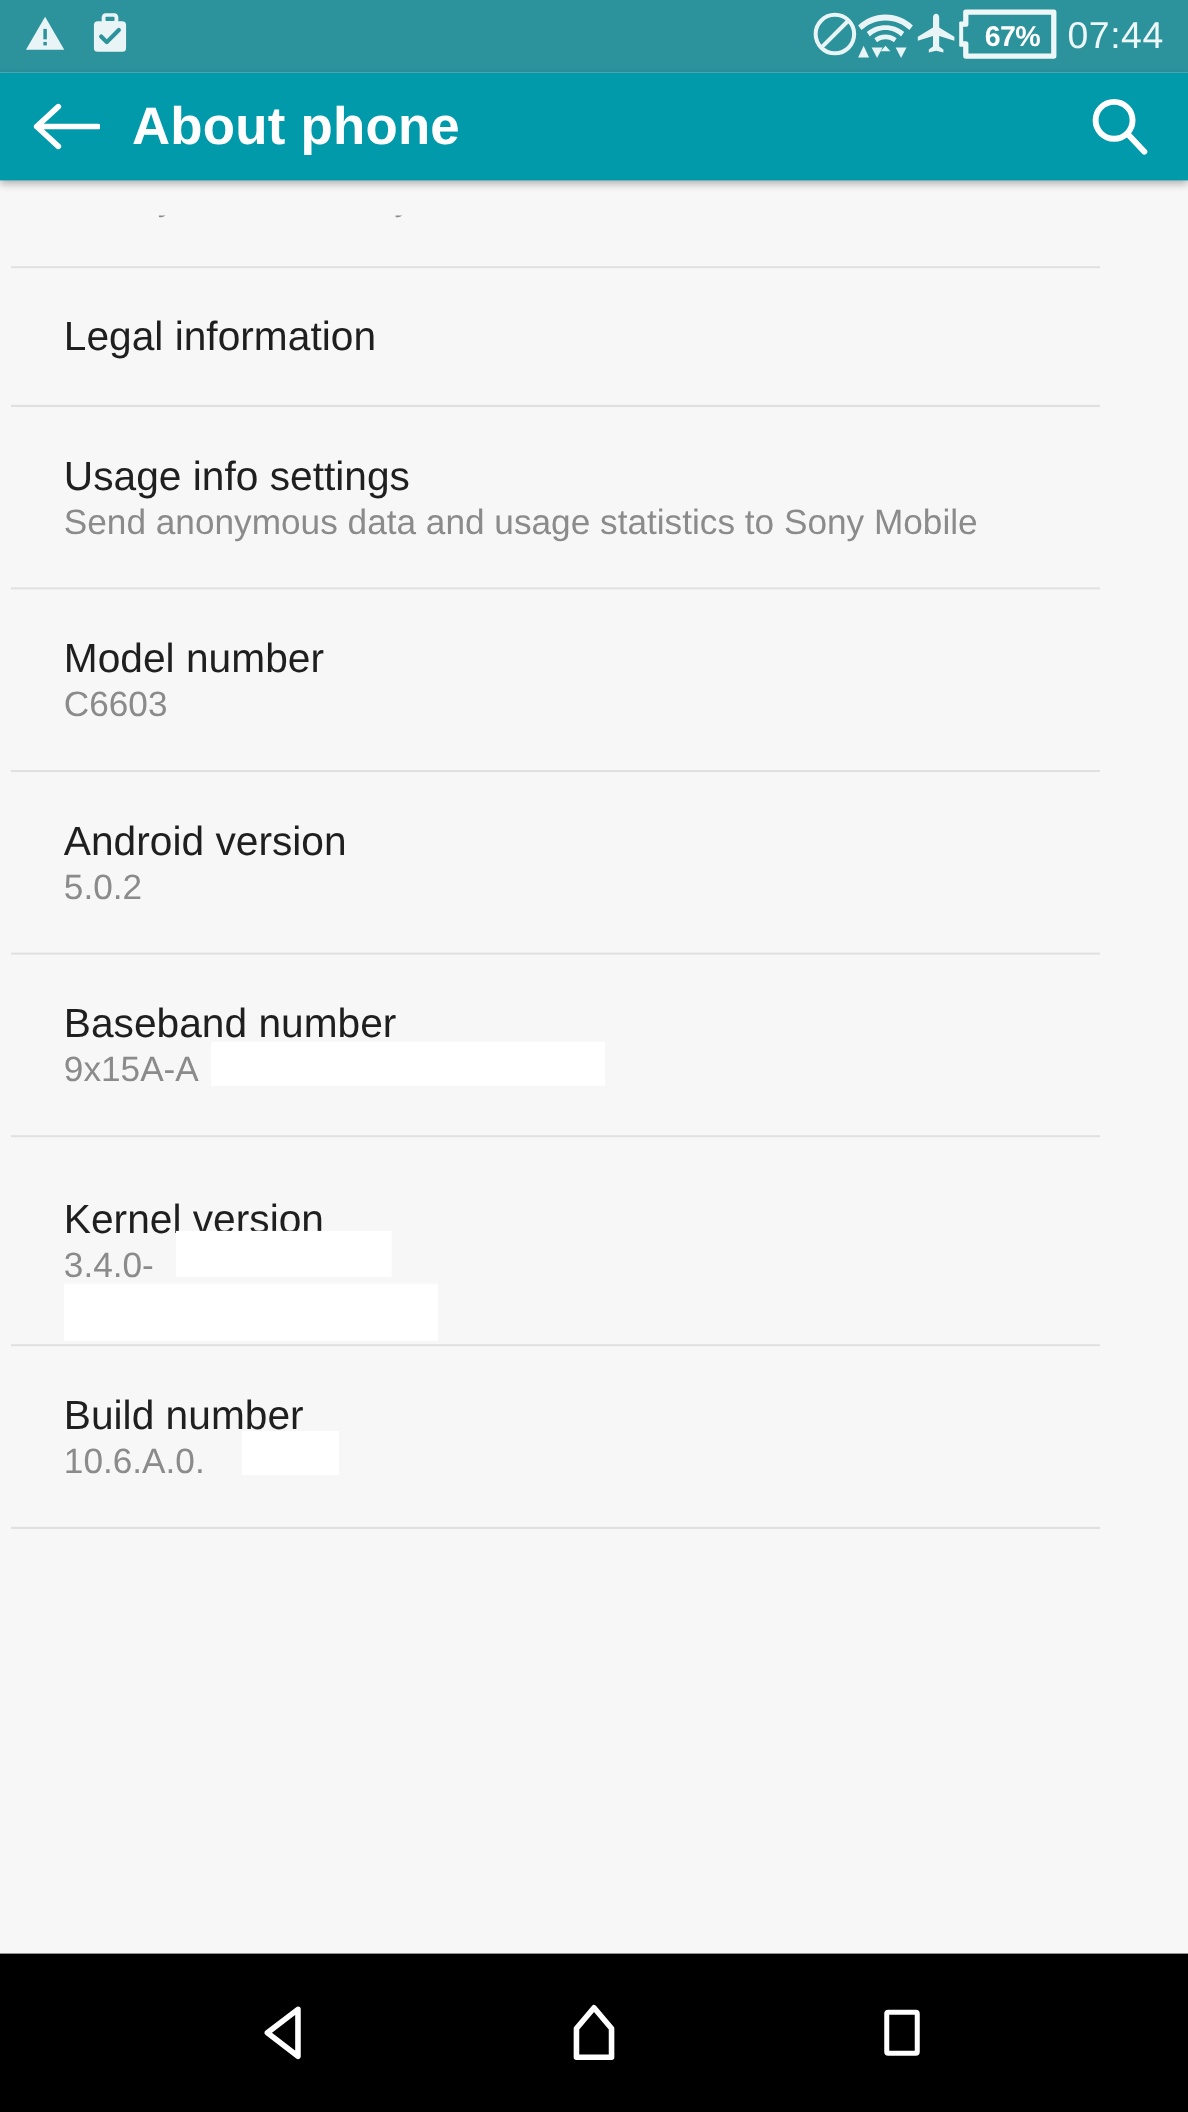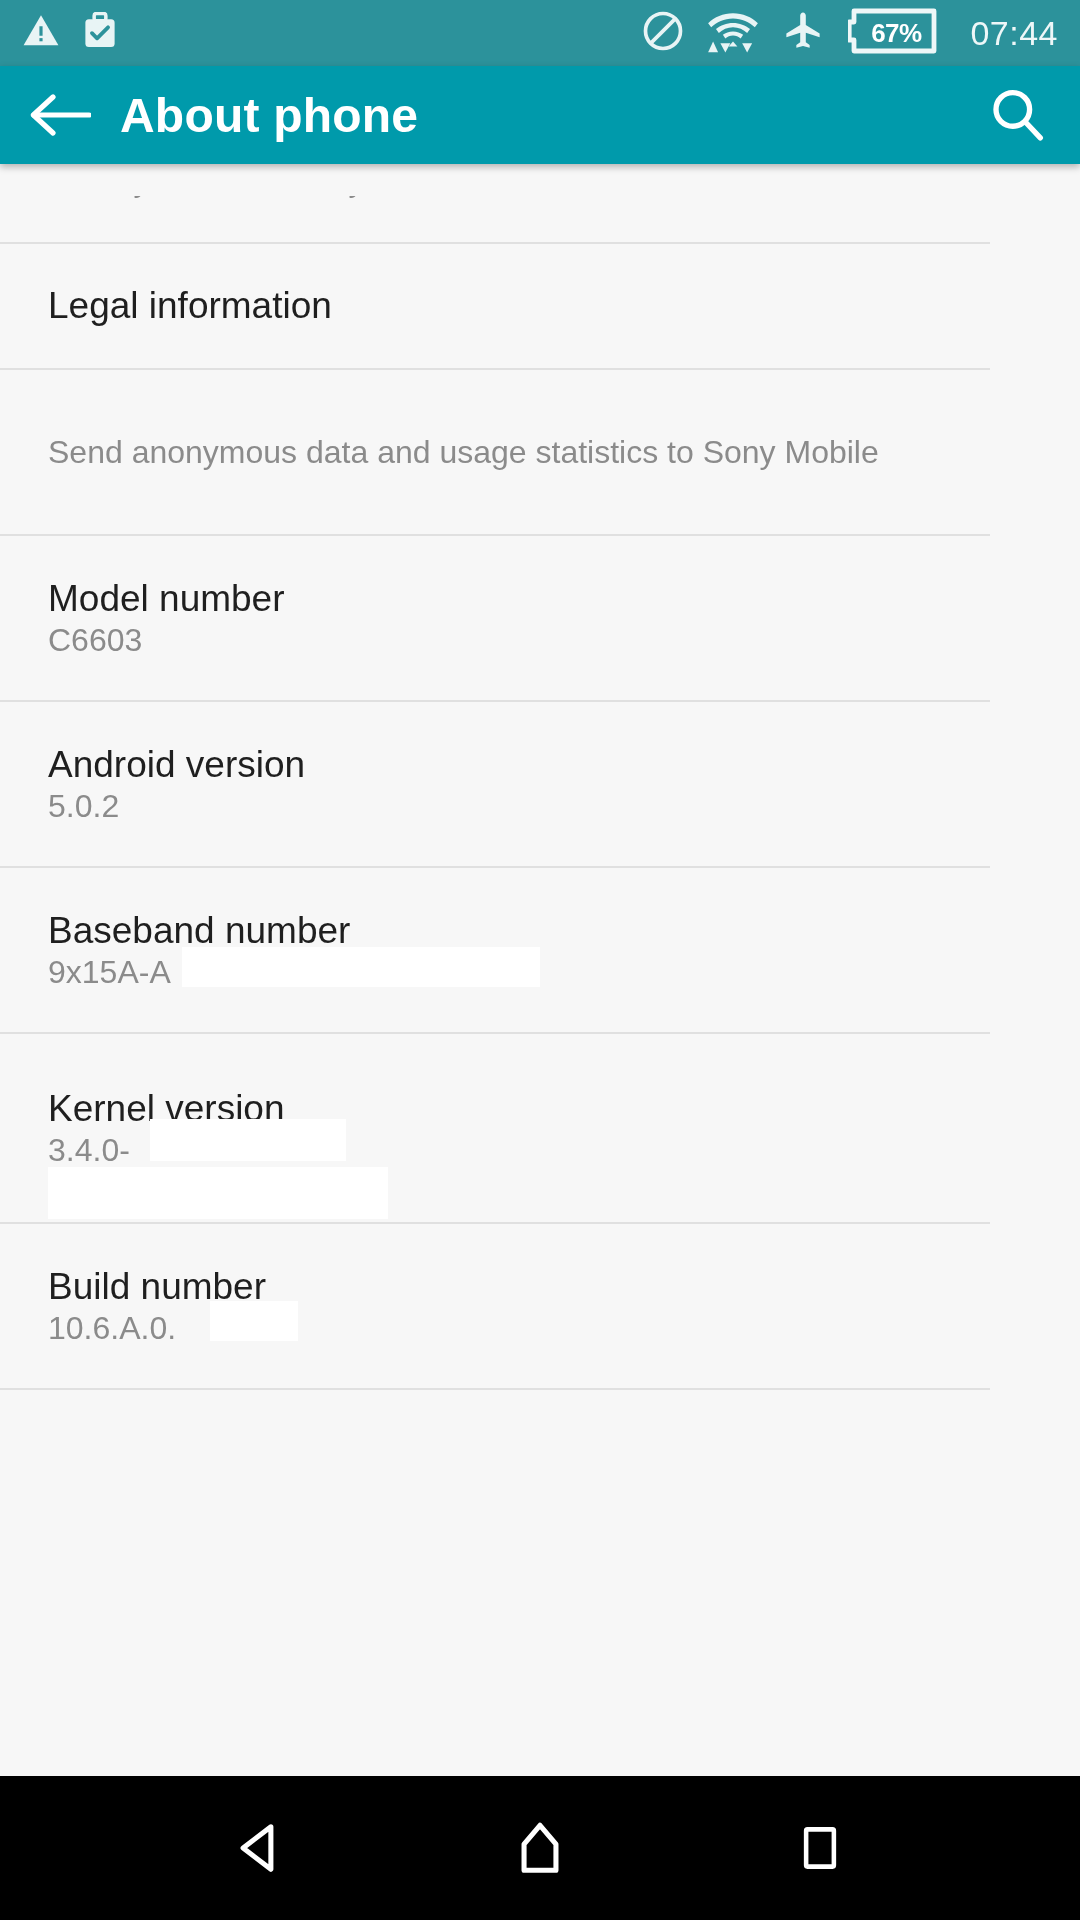--- a/index.html
+++ b/index.html
@@ -35,21 +35,21 @@
   }
   .status-left {
     display: flex;
     align-items: center;
     gap: 22px;
   }
   .status-right {
     margin-left: auto;
     display: flex;
     align-items: center;
-    gap: 24px;
+    gap: 0;
   }
   .status-icon { display: block; }
   .clock {
     color: #eef7f8;
     font-size: 34px;
     letter-spacing: 0.5px;
     font-weight: 400;
     line-height: 1;
     padding-left: 6px;
   }
@@ -105,20 +105,21 @@
   }
 
   
   .list {
     position: absolute;
     top: 196px; left: 0;
     width: 990px;
     height: 1252px;
     background: #f7f7f7;
     overflow: hidden;
+    padding-left: 10px;
   }
   .list-inner {
     position: relative;
     margin-top: -78px;
   }
   .row {
     position: relative;
     box-sizing: border-box;
     padding: 0 48px;
     border-bottom: 2px solid #e0e0e0;
@@ -254,20 +255,21 @@
 
       <div class="row row-h1">
         <div class="row-sub">Battery Status, battery level, etc.</div>
       </div>
 
       <div class="row row-h1">
         <div class="row-title">Legal information</div>
       </div>
 
       <div class="row row-h2">
+        <div class="row-title">Usage info settings</div>
         <div class="row-sub">Send anonymous data and usage statistics to Sony Mobile</div>
       </div>
 
       <div class="row row-h2">
         <div class="row-title">Model number</div>
         <div class="row-sub">C6603</div>
       </div>
 
       <div class="row row-h2">
         <div class="row-title">Android version</div>

